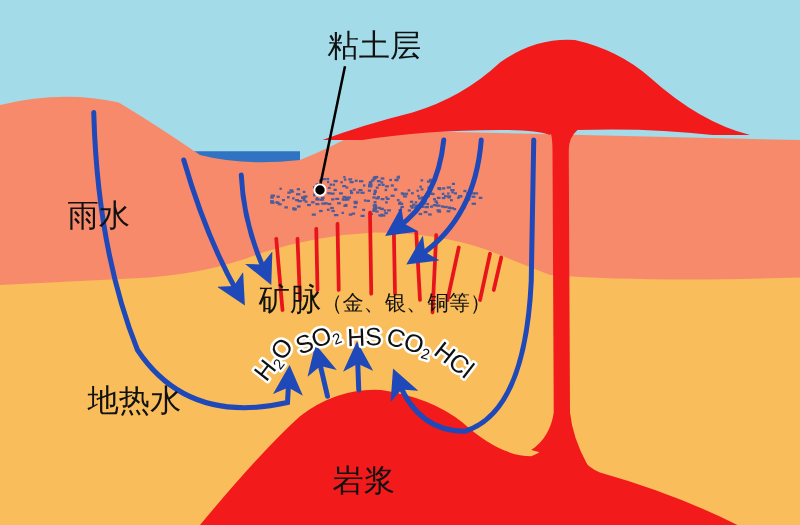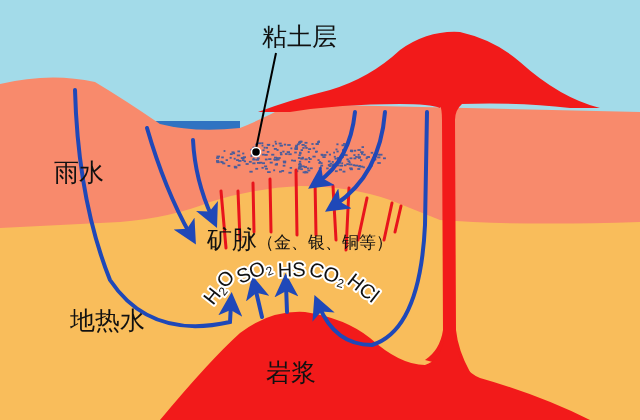--- a/index.html
+++ b/index.html
@@ -363,14 +363,14 @@
       </text>
     </g>
   </svg>
 
   <div class="lbl lbl-big" style="left:234px;top:24px;margin-left:28px;">粘土层</div>
   <div class="lbl lbl-big" style="left:54px;top:162px;font-family:Liberation Mono, monospace;">雨水</div>
   <div class="lbl lbl-big" style="left:70px;top:308px;">地热水</div>
   <div class="lbl lbl-big" style="left:207px;top:227px;">
     <span>矿脉</span><span class="lbl-small" style="font-size:17px;font-family:Liberation Mono, monospace;">（金、银、铜等）</span>
   </div>
-  <div class="lbl lbl-big" style="left:266px;top:360px;text-align:right;">岩浆</div>
+  <div class="lbl lbl-big" style="left:266px;top:372px;text-align:right;">岩浆</div>
 </div>
 
 </body></html>

